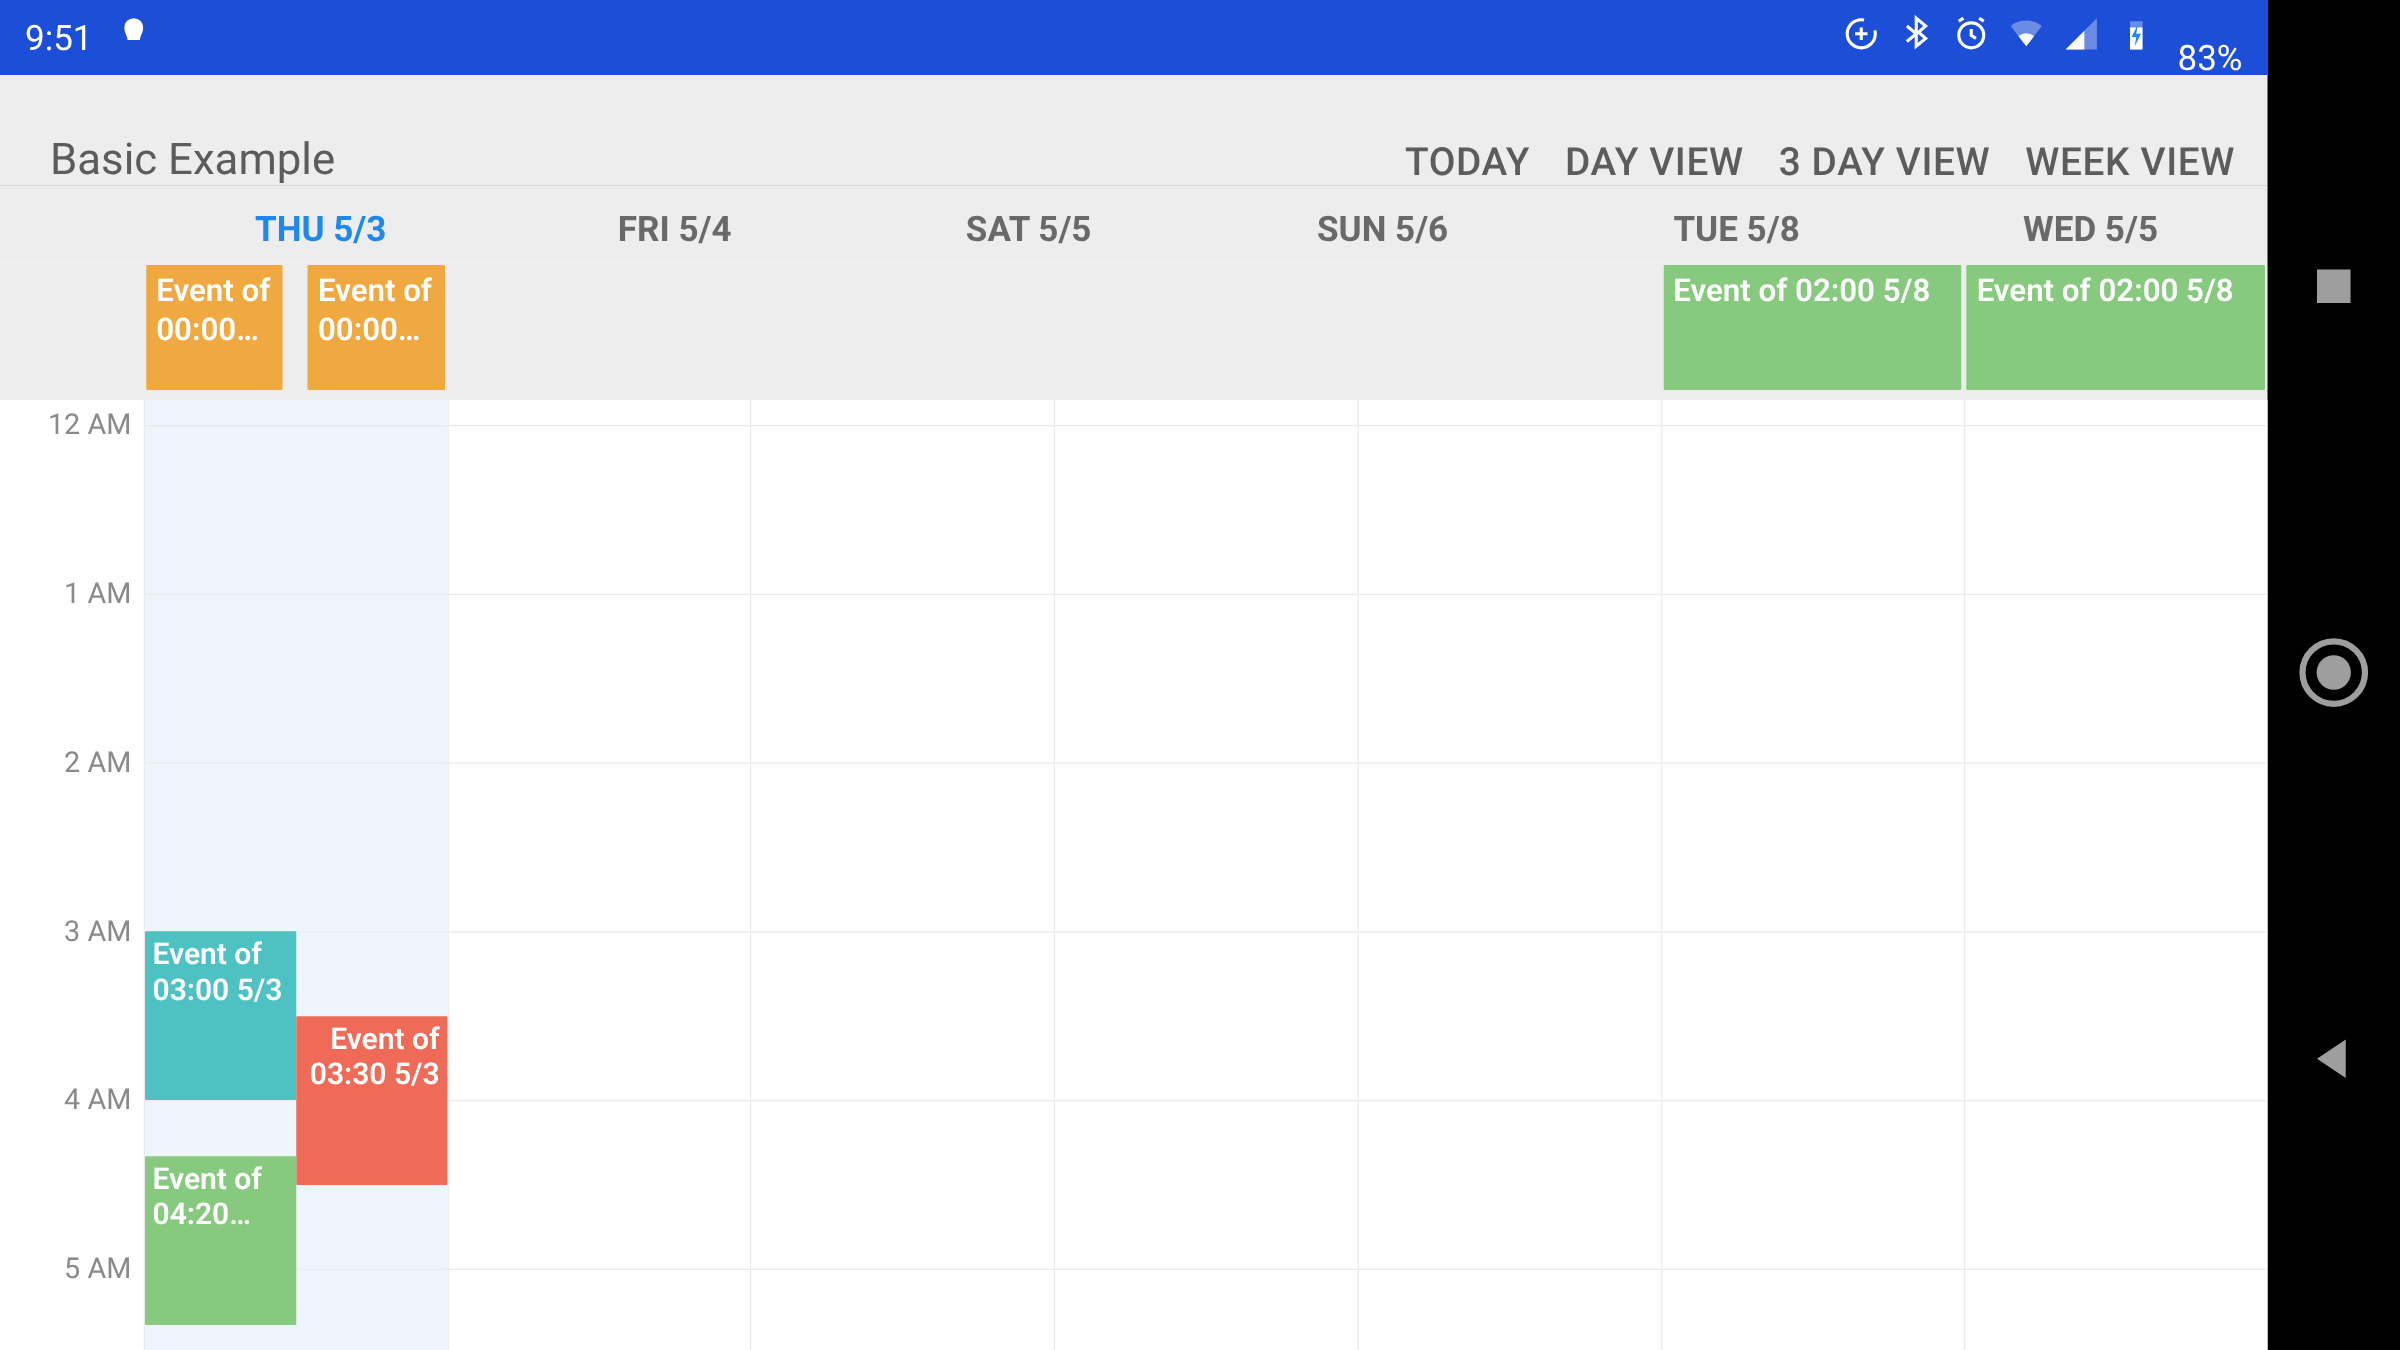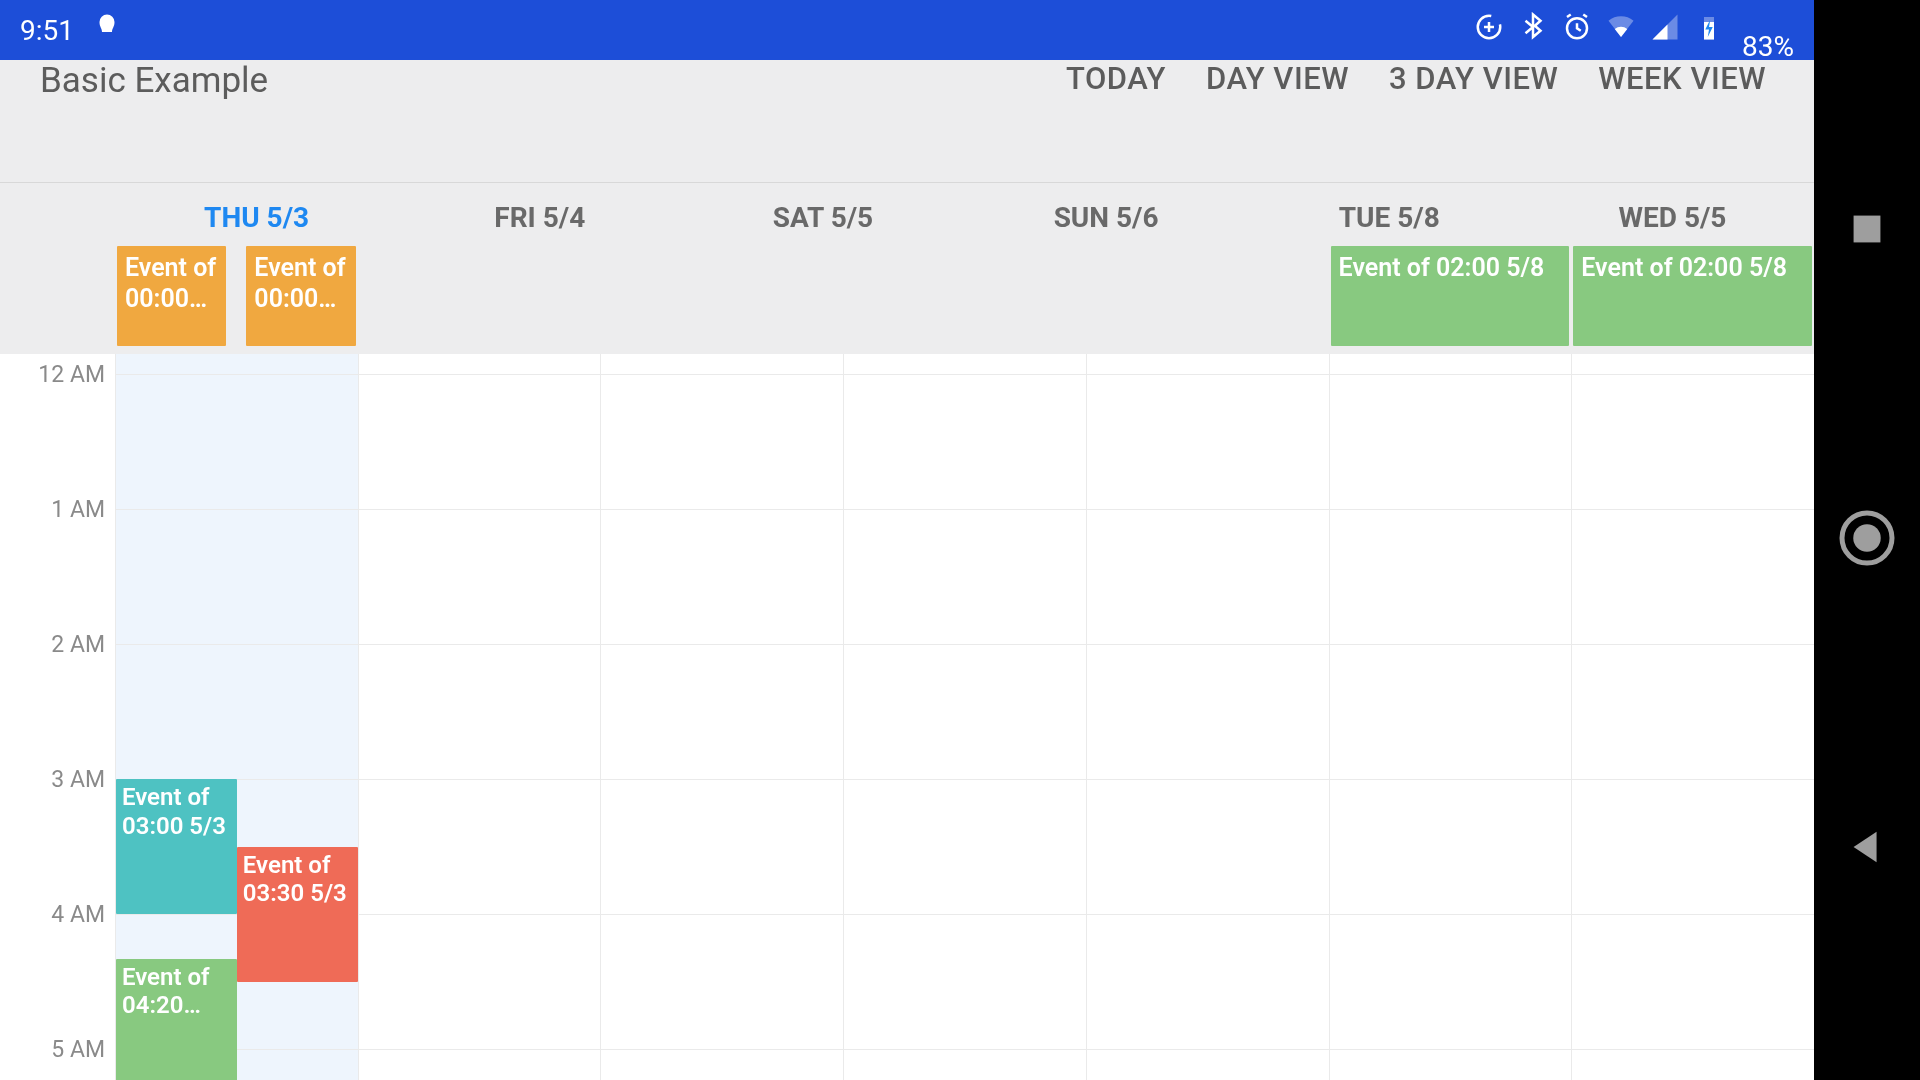--- a/index.html
+++ b/index.html
@@ -16,23 +16,23 @@
 
   
   .statusbar { height: 60px; background: #1d4ed8; color: #fff; display: flex; align-items: center; padding: 0 20px; font-size: 28px; }
   .statusbar-left { display: flex; align-items: center; gap: 18px; }
   .statusbar-right { margin-left: auto; display: flex; align-items: center; gap: 14px; }
   .statusbar-right svg { width: 30px; height: 30px; fill: #fff; }
   .statusbar .battery-text { font-size: 28px; margin-left: 4px; margin-top: 33px; }
   .app-icon svg { width: 30px; height: 30px; fill: #fff; }
 
   
-  .appbar { height: 123px; background: #ededee; border-bottom: 1px solid #d8d8d8; display: flex; align-items: flex-start; padding: 0 48px 0 40px; }
+  .appbar { height: 89px; background: #ededee; border-bottom: 1px solid #d8d8d8; display: flex; align-items: flex-end; padding: 0 26px 0 40px; }
   .appbar-title { font-size: 35px; color: #5c5c5c; font-weight: 400; }
-  .appbar-actions { margin-left: auto; display: flex; gap: 40px; }
+  .appbar-actions { margin-left: auto; display: flex; gap: 28px; }
   .appbar-action { font-size: 31px; color: #5c5c5c; font-weight: 500; letter-spacing: 0.5px; cursor: pointer; }
 
   
   .dayheader-row { display: flex; background: #ededee; }
   .time-gutter-header { width: 115px; flex-shrink: 0; }
   .dayheader { flex: 1; text-align: center; padding: 18px 0 10px 0; font-size: 28px; font-weight: 700; color: #696969; }
   .dayheader.active { color: #1e88f1; }
 
   
   .allday-row { display: flex; background: #ededee; min-height: 110px; }
@@ -165,21 +165,21 @@
           </div>
         <div class="day-columns" id="day-columns">
             <div class="day-col active">
               <div class="hour-line" style="top: 20px;"></div>
               <div class="hour-line" style="top: 155px;"></div>
               <div class="hour-line" style="top: 290px;"></div>
               <div class="hour-line" style="top: 425px;"></div>
               <div class="hour-line" style="top: 560px;"></div>
               <div class="hour-line" style="top: 695px;"></div>
               <div class="timed-event" style="background: rgb(78, 194, 194); top: 425px; height: 135px; left: 0%; width: 50%;">Event of 03:00 5/3</div>
-              <div class="timed-event" style="background: rgb(239, 107, 87); top: 492.5px; height: 135px; left: 50%; width: 50%;">Event of 03:30 5/3</div>
+              <div class="timed-event" style="background: rgb(239, 107, 87); top: 492.5px; height: 135px; left: 50%; width: 50%; text-align: right;">Event of 03:30 5/3</div>
               <div class="timed-event" style="background: rgb(136, 201, 128); top: 604.55px; height: 135px; left: 0%; width: 50%;">Event of 04:20…</div>
             </div>
             <div class="day-col">
               <div class="hour-line" style="top: 20px;"></div>
               <div class="hour-line" style="top: 155px;"></div>
               <div class="hour-line" style="top: 290px;"></div>
               <div class="hour-line" style="top: 425px;"></div>
               <div class="hour-line" style="top: 560px;"></div>
               <div class="hour-line" style="top: 695px;"></div>
             </div>

